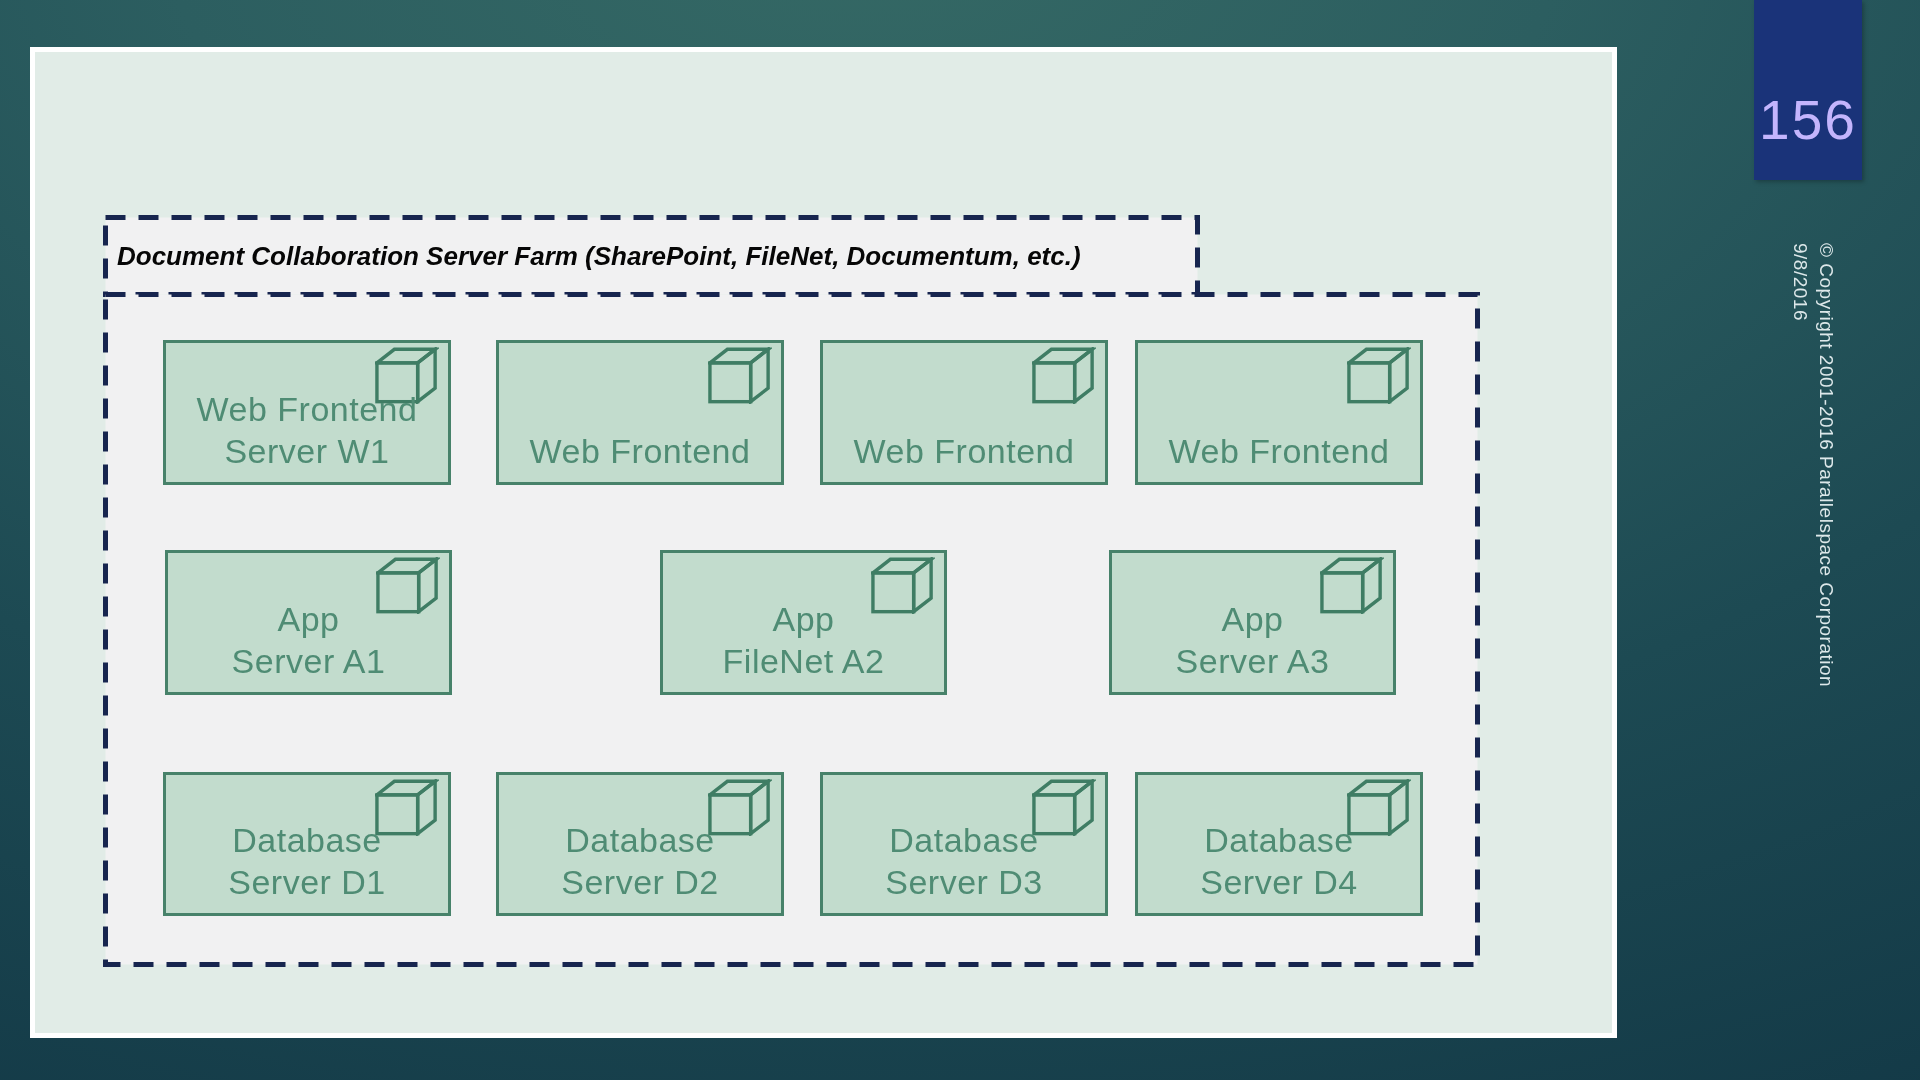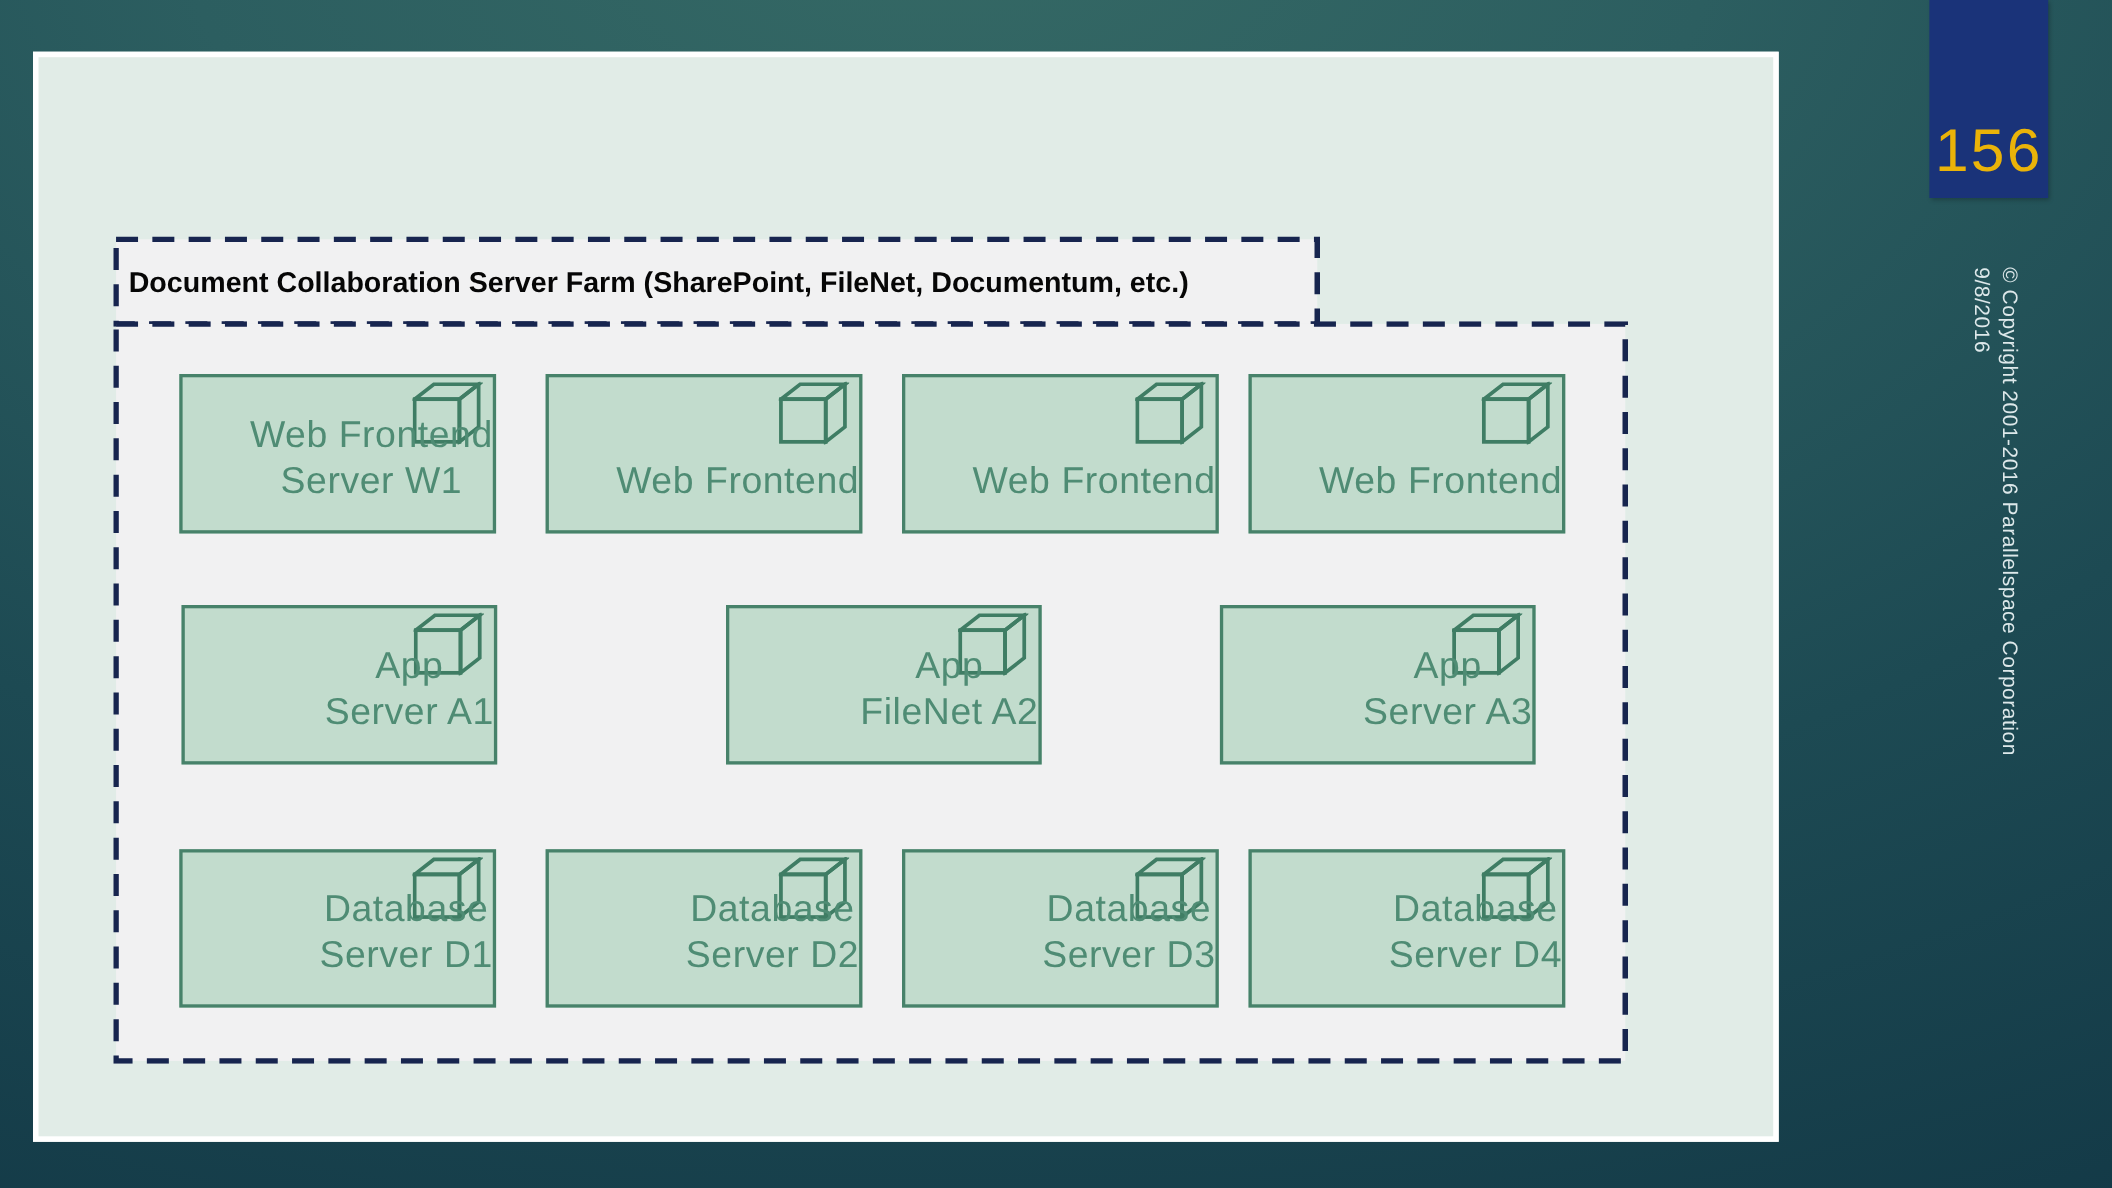--- a/index.html
+++ b/index.html
@@ -15,41 +15,41 @@
   .slide-title{
     position:absolute;left:83px;top:22px;
     font-size:86px;line-height:1.25;letter-spacing:1px;
     color:#2d6267;white-space:nowrap;
   }
   .dash-box{position:absolute;}
   .dash-box svg{position:absolute;left:0;top:0;display:block;}
   .group-label-box{left:68px;top:163px;width:1097px;height:82px;}
   .group-label-text{
     position:absolute;left:14px;top:0;height:82px;display:flex;align-items:center;
-    font-size:26px;font-weight:bold;color:#060606;white-space:nowrap;z-index:2;
+    font-size:26px;font-weight:bold;color:#060606;white-space:nowrap;z-index:2;font-style:italic;
   }
   .farm-container{left:68px;top:240px;width:1377px;height:675px;}
   .server{
     position:absolute;box-sizing:border-box;
     background:#c2dccd;border:3px solid #47826a;
-    display:flex;flex-direction:column;justify-content:flex-end;align-items:flex-end;
-    padding-bottom:24px;
+    display:flex;flex-direction:column;justify-content:flex-end;align-items:center;
+    padding-bottom:10px;
   }
   .server-label{
     position:relative;z-index:2;text-align:center;
     font-size:34px;line-height:42px;color:#4f8c74;letter-spacing:0.5px;white-space:nowrap;
   }
   .cube{position:absolute;top:4px;right:9px;width:64px;height:57px;z-index:1;}
   .cube rect,.cube polygon{fill:none;stroke:#3f7d64;stroke-width:3.5;stroke-linejoin:miter;}
   .page-number-box{
     position:absolute;left:1754px;top:0;width:108px;height:180px;
     background:#1a3379;display:flex;align-items:flex-end;justify-content:center;
     box-shadow:2px 2px 4px rgba(0,0,0,0.25);
   }
-  .page-number{color:#eab308;font-size:55px;line-height:1;padding-bottom:16px;letter-spacing:2px;}
+  .page-number{color:#c4b5fd;font-size:55px;line-height:1;padding-bottom:32px;letter-spacing:2px;}
   .side-meta{
     position:absolute;left:1839px;top:243px;
     transform:rotate(90deg);transform-origin:top left;
     color:#dde8ea;font-size:19px;line-height:26px;white-space:nowrap;letter-spacing:0.5px;
   }
 </style>
 </head>
 <body>
 
 <div class="slide">

